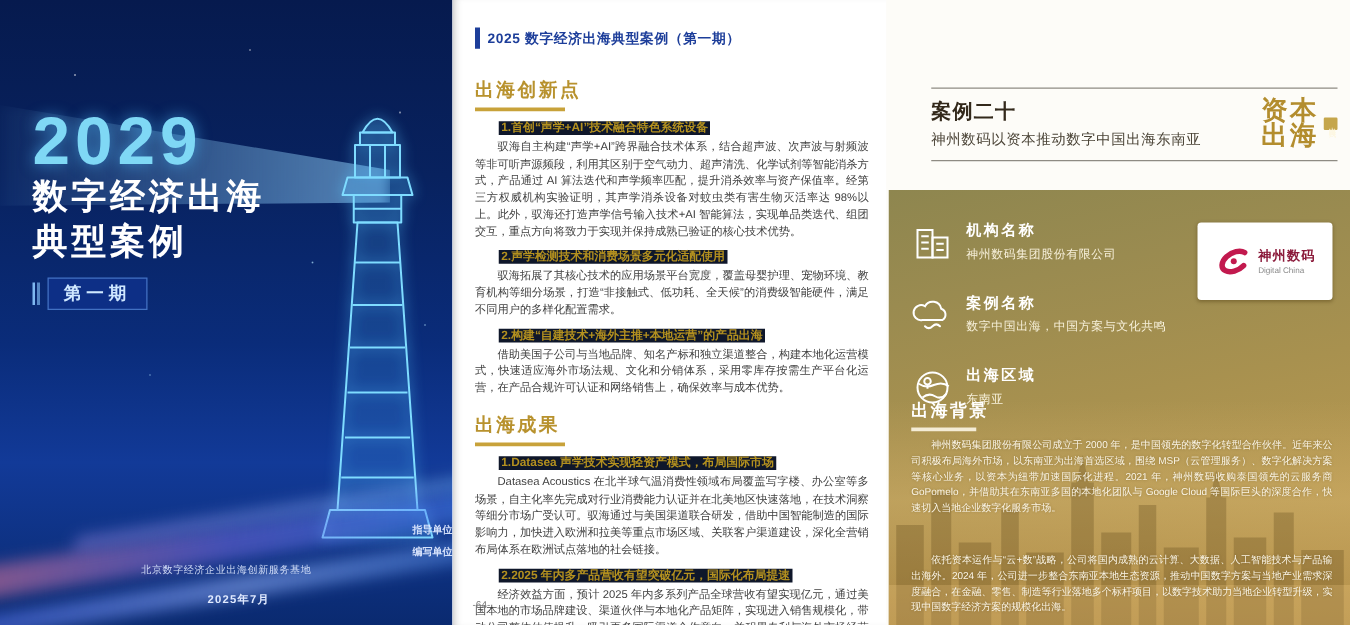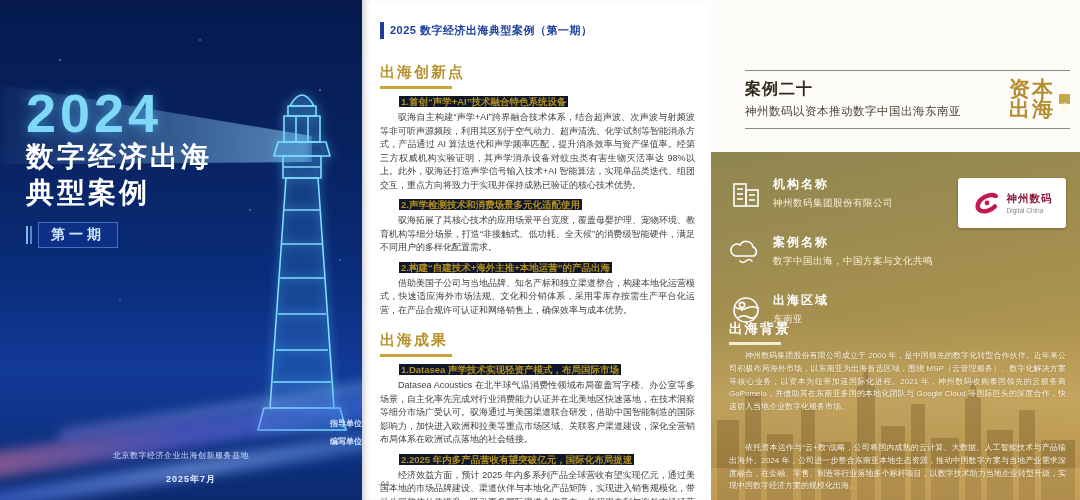--- a/index.html
+++ b/index.html
@@ -64,21 +64,21 @@
     padding:3px 1px;margin-left:4px;border-radius:1px;}
   .gold{position:absolute;left:2px;right:0;top:152px;bottom:0;
     background:linear-gradient(168deg,#8e864f 0%,#9a8b50 22%,#a8914f 48%,#b49750 70%,#bd9d53 88%,#c2a258 100%);}
   .gold .haze{position:absolute;left:0;right:0;bottom:0;height:180px;
     background:linear-gradient(180deg,rgba(222,186,118,0) 0%,rgba(222,186,118,.35) 45%,rgba(160,120,55,.45) 100%);}
   .gold .sky{position:absolute;left:0;right:0;bottom:0;}
   .inforow{position:absolute;left:18px;display:flex;}
   .inforow .ic{width:34px;height:34px;flex:0 0 34px;margin-right:10px;}
   .inforow .lab{font-size:12px;font-weight:bold;color:#fff;letter-spacing:2px;}
   .inforow .val{font-size:9.5px;color:#f7f0da;margin-top:4px;letter-spacing:.5px;}
-  .logo-card{position:absolute;right:14px;top:26px;width:108px;height:50px;background:#fff;border-radius:3px;
+  .logo-card{position:absolute;right:14px;top:26px;width:108px;height:62px;background:#fff;border-radius:3px;
     box-shadow:0 1px 3px rgba(60,40,0,.35);display:flex;align-items:center;justify-content:center;}
   .logo-card .names{margin-left:5px;}
   .logo-card .cn{font-size:10.5px;font-weight:bold;color:#8b1a3a;letter-spacing:1px;}
   .logo-card .en{font-size:6.5px;color:#8a8a8a;margin-top:1px;}
   .bg-h{position:absolute;left:18px;top:168px;font-size:13.5px;font-weight:bold;color:#fff;letter-spacing:2px;}
   .bg-h .ul{width:52px;height:2.5px;background:#f4ecd6;margin-top:4px;}
   .bg-p{position:absolute;left:18px;right:14px;font-size:8px;color:#fbf5e6;line-height:1.6;
     text-align:justify;text-indent:2em;text-shadow:0 0 2px rgba(90,70,20,.45);}
 </style>
 </head>
@@ -106,21 +106,21 @@
           <line x1="28" y1="236" x2="76" y2="236"></line>
         <line x1="26" y1="272" x2="78" y2="272"></line>
           <line x1="23" y1="304" x2="81" y2="304"></line>
         <path d="M14 330 L90 330 L96 352 L8 352 Z"></path>
       </g>
     </svg>
     <div class="trail t1"></div>
     <div class="trail t2"></div>
     <div class="trail t3"></div>
 
-    <div class="cover-year">2024</div>
+    <div class="cover-year">2029</div>
     <div class="cover-t1">数字经济出海</div>
     <div class="cover-t2">典型案例</div>
     <div class="issue">
       <span class="ticks"></span>
       <span class="box">第一期</span>
     </div>
 
     <div class="cover-foot">
       <div class="lab">指导单位</div>
       <div class="lab">编写单位</div>

